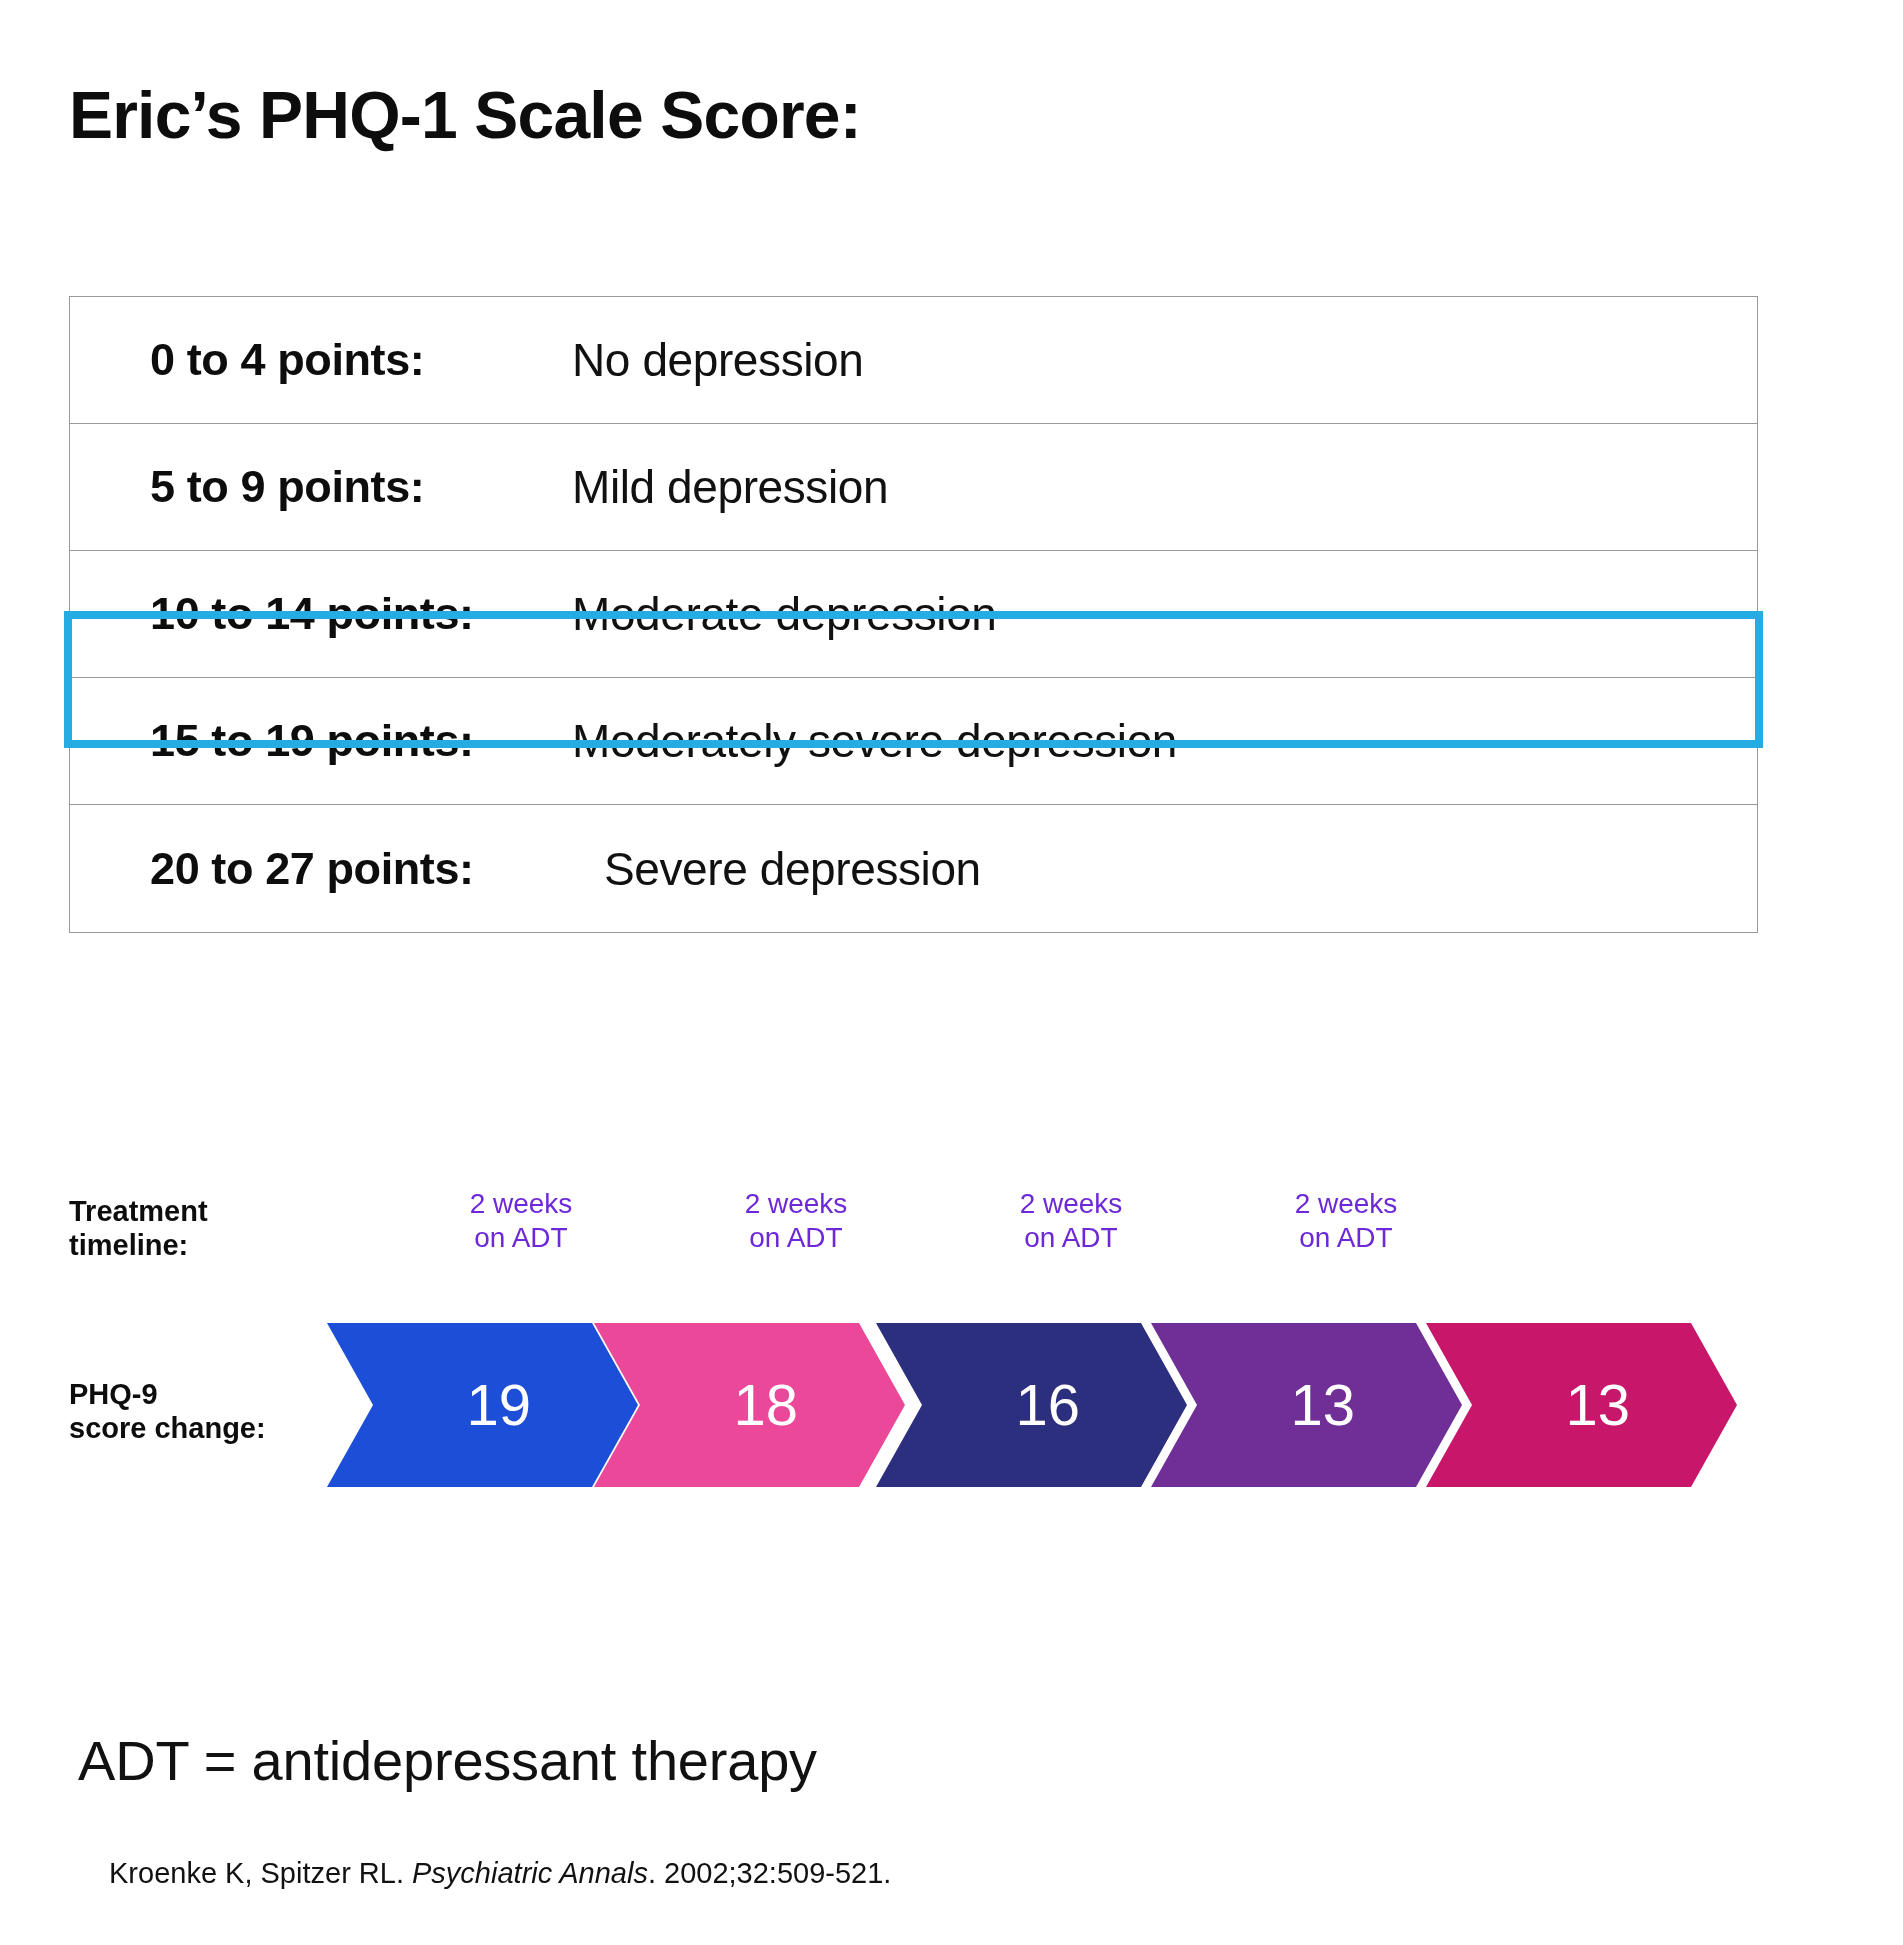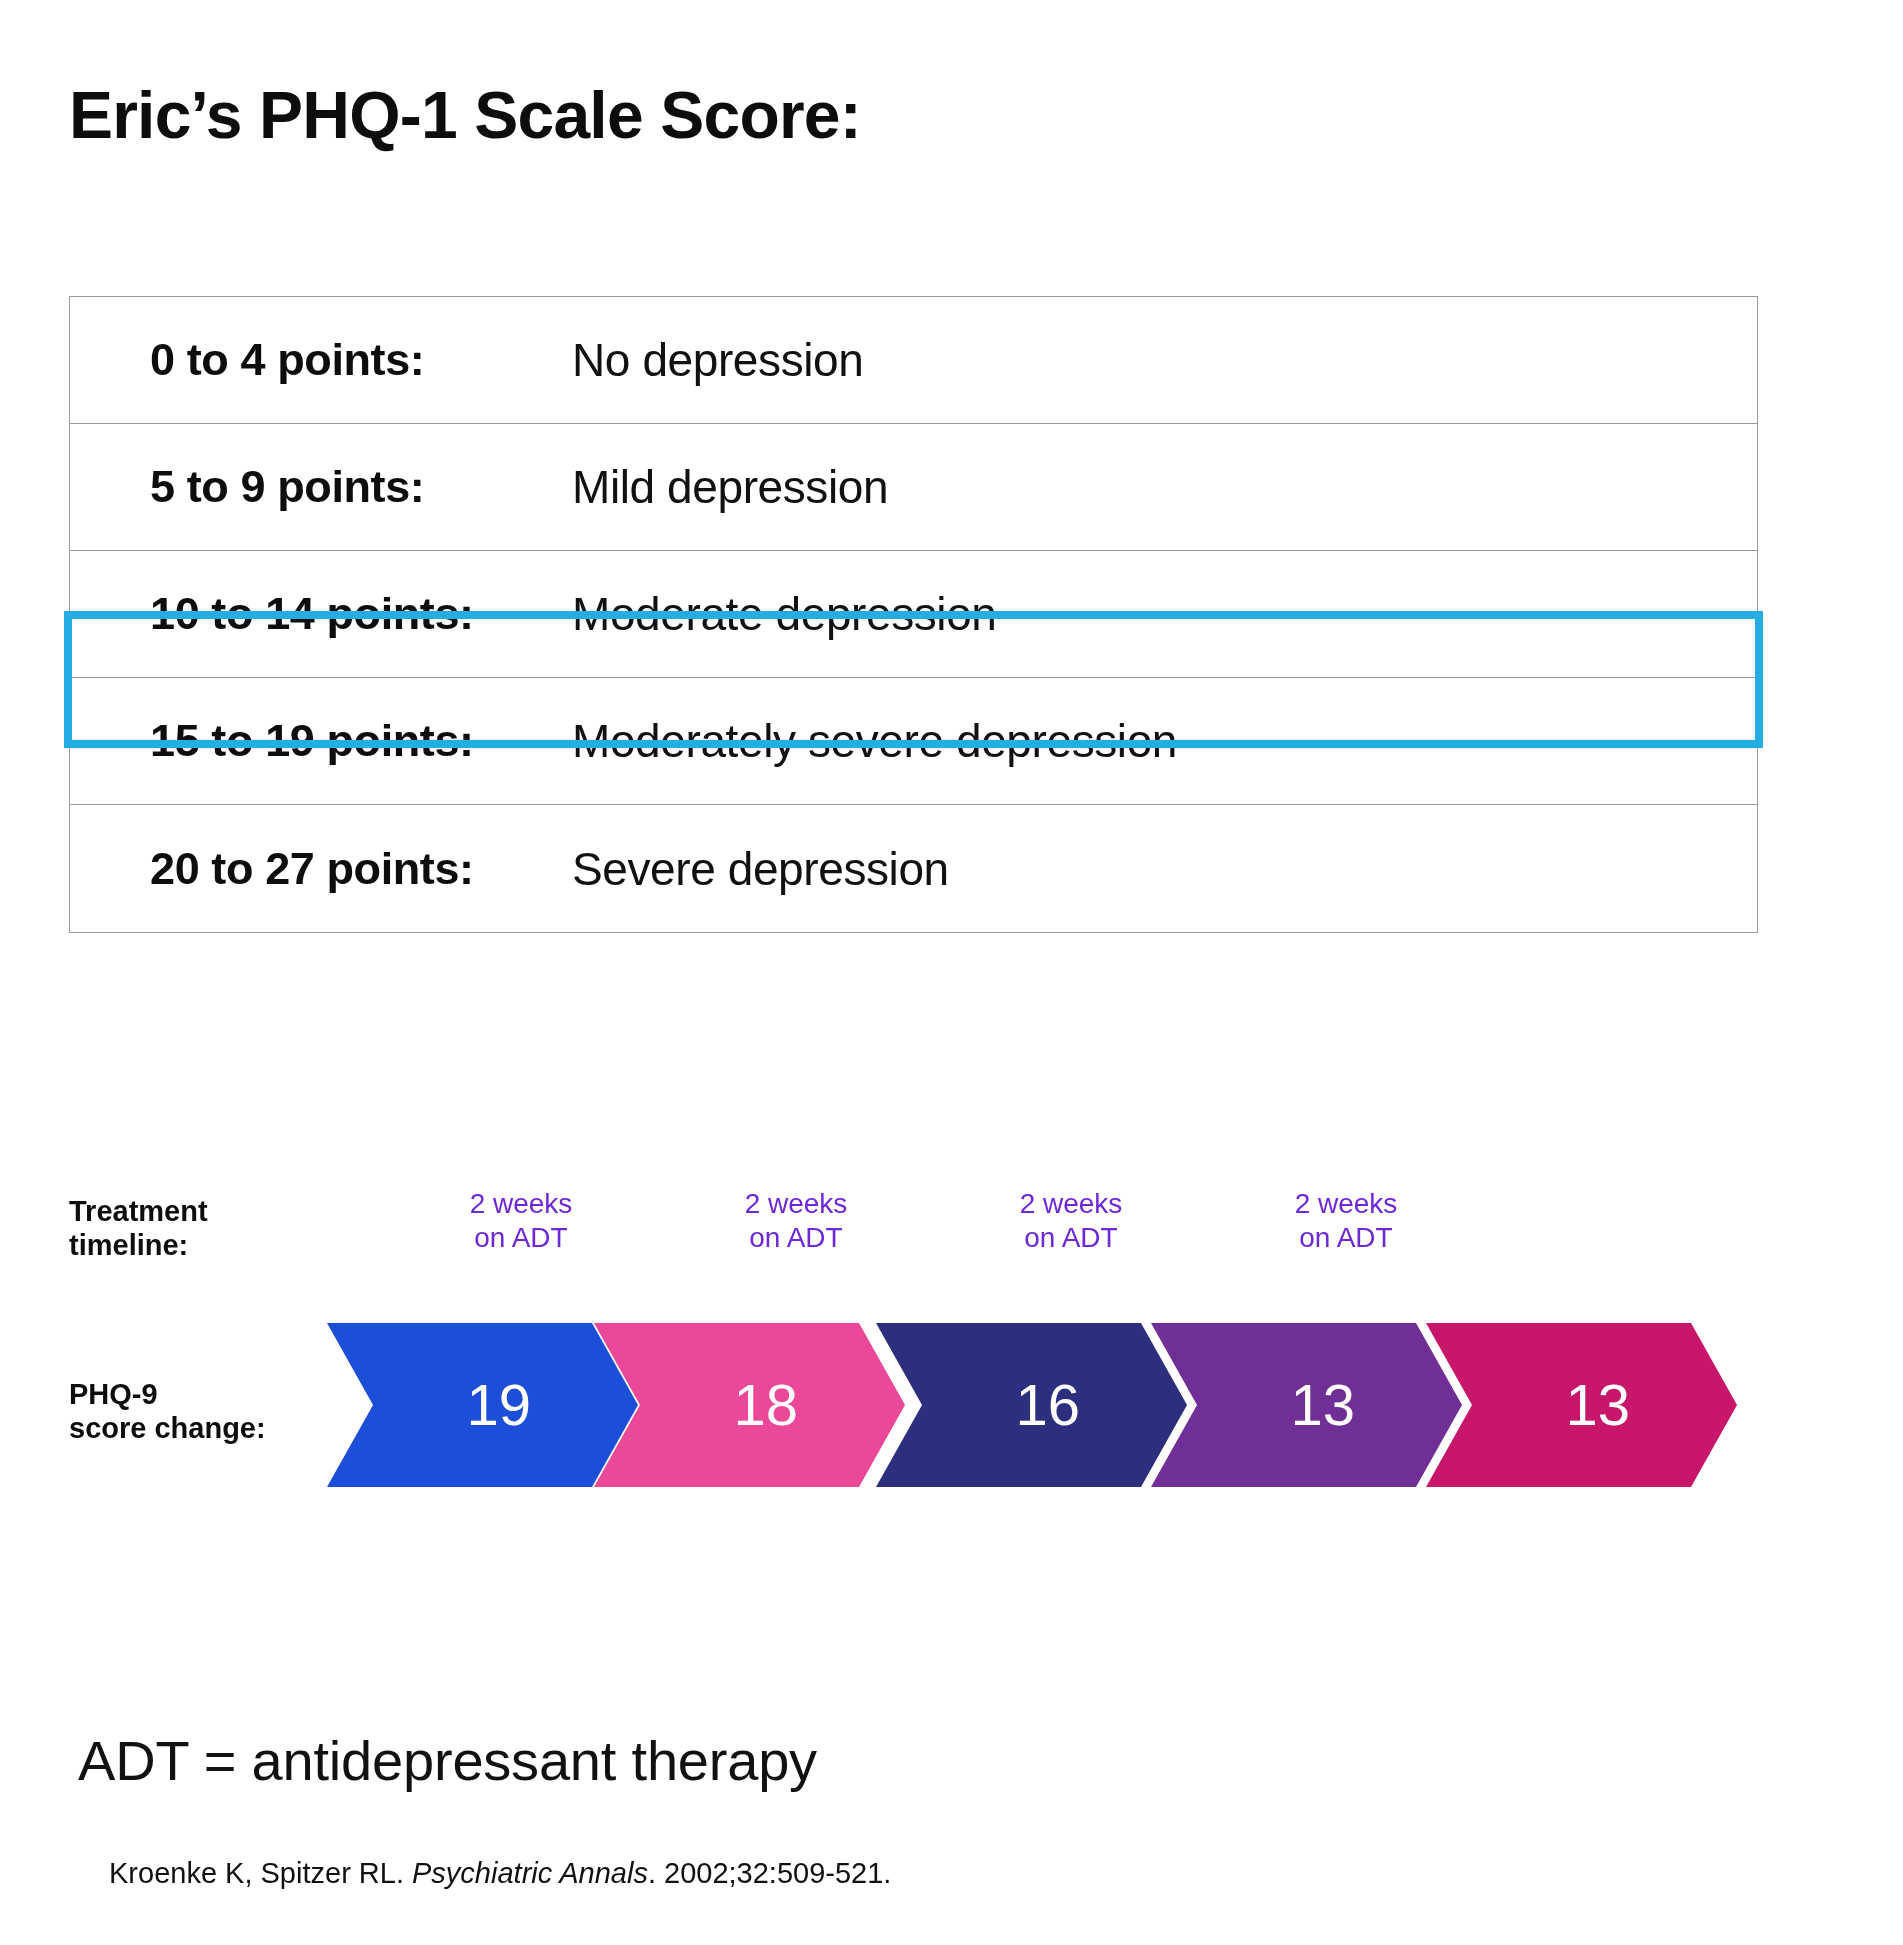--- a/index.html
+++ b/index.html
@@ -39,21 +39,21 @@
     box-sizing: border-box;
   }
   .scale-row {
     position: relative;
     height: 127px;
     border-bottom: 1.2px solid #9a9a9a;
     box-sizing: border-box;
     display: flex;
     align-items: center;
   }
-  .scale-row:last-child { border-bottom: none; }
+  .scale-row:last-child { border-bottom: none; gap: 32px; }
 
   .range-cell {
     width: 502px;
     padding-left: 80px;
     box-sizing: border-box;
     font-size: 45px;
     font-weight: 700;
     letter-spacing: -0.4px;
     color: #0d0d0d;
     white-space: nowrap;

